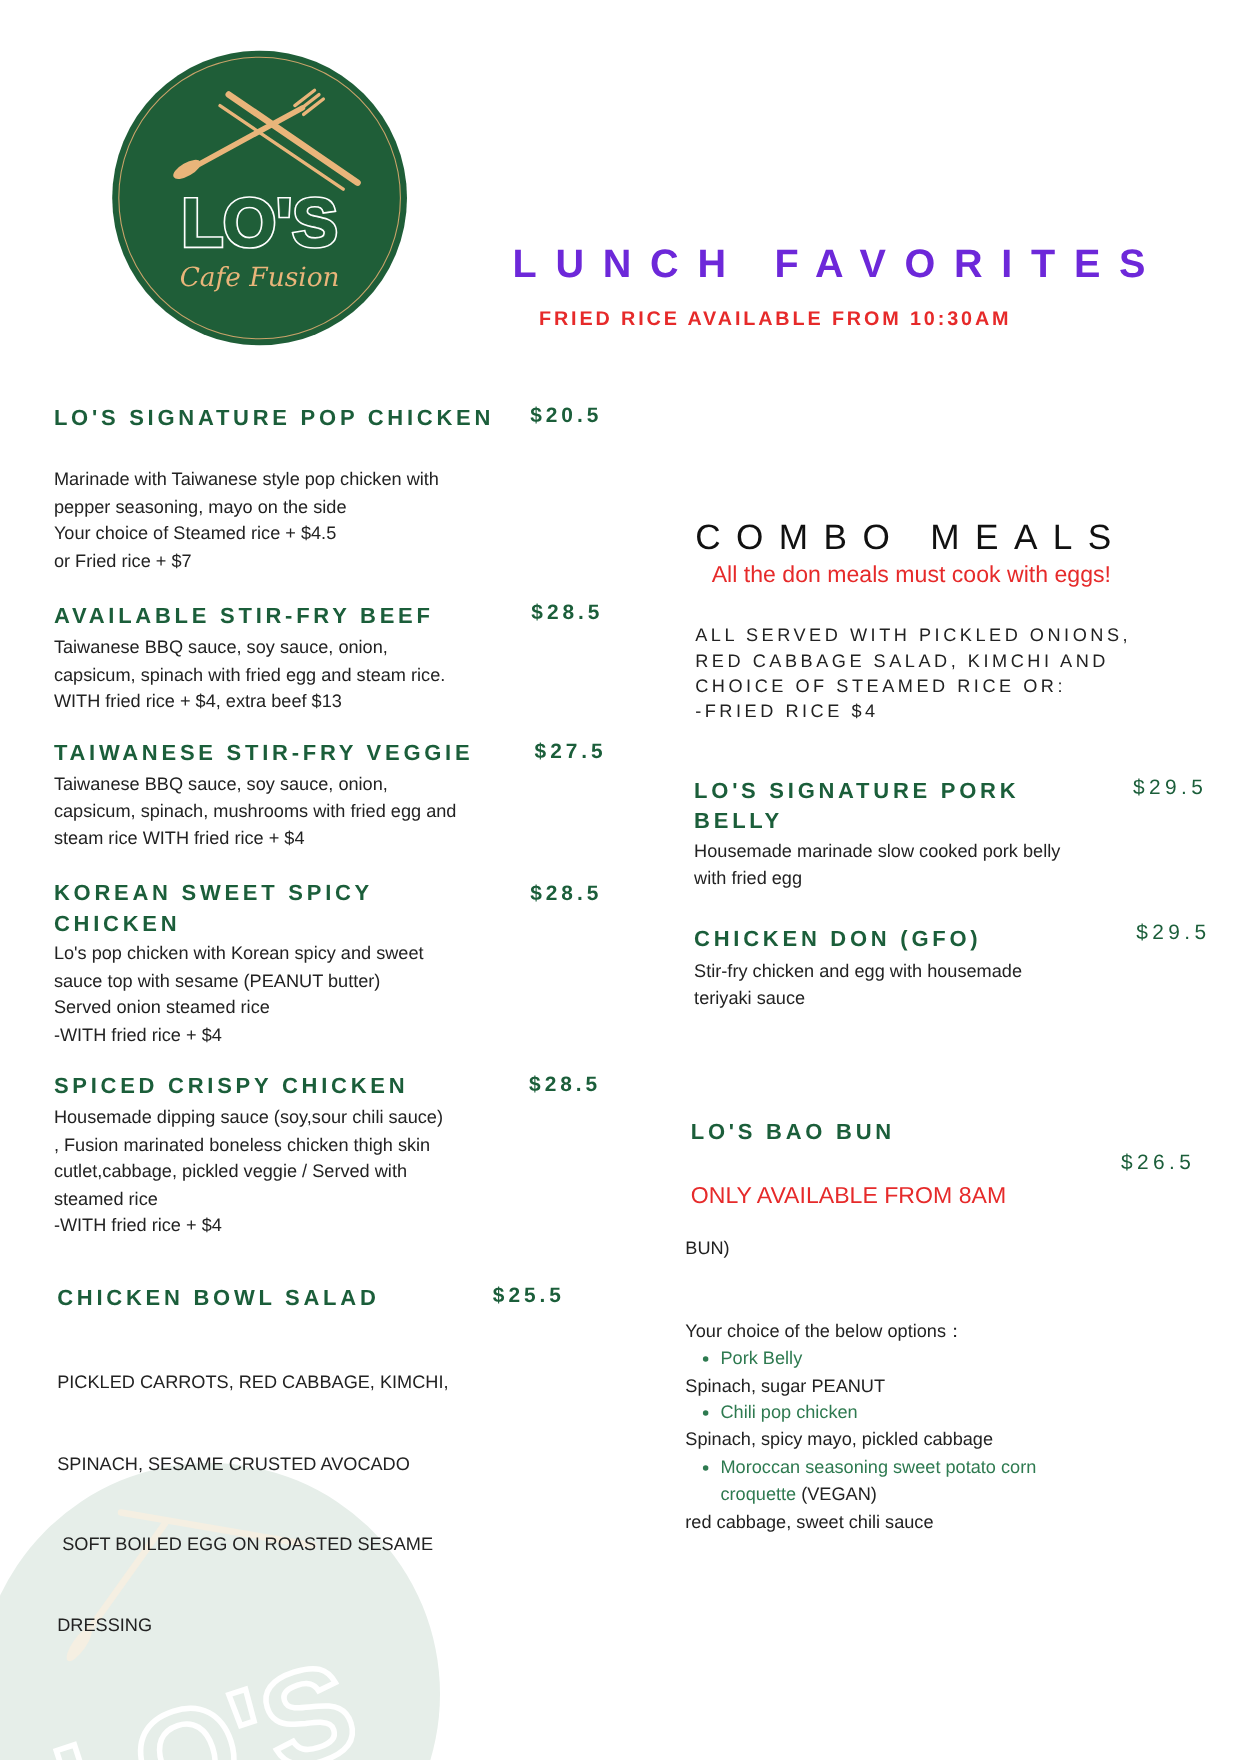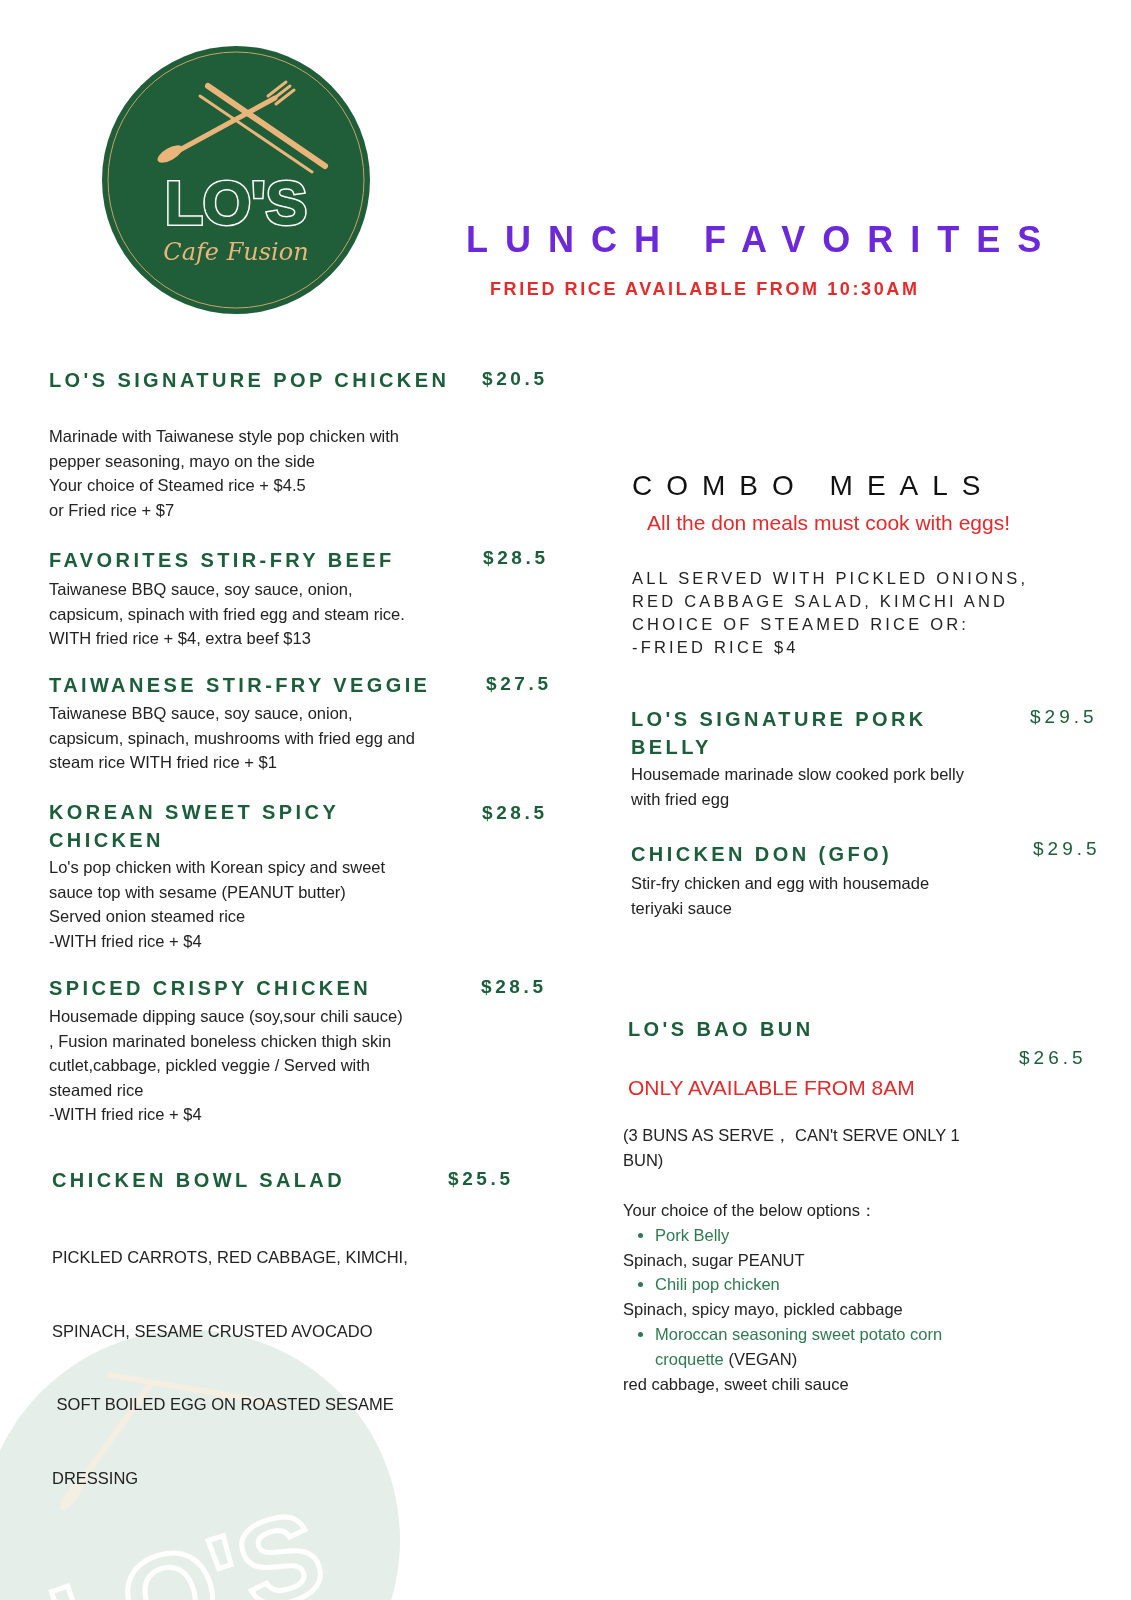--- a/index.html
+++ b/index.html
@@ -6,21 +6,21 @@
   body { width: 1131px; height: 1600px; position: relative; overflow: hidden; font-family: "Liberation Sans", sans-serif; color: #222; }
   .abs { position: absolute; }
   .logo { left: 100px; top: 46px; width: 272px; height: 268px; }
   .watermark { left: -20px; top: 1330px; width: 420px; height: 420px; opacity: 1; }
   .title { left: 466px; top: 219px; font-size: 36px; font-weight: 700; letter-spacing: 17px; color: #6d28d9; white-space: nowrap; }
   .subtitle { left: 490px; top: 279px; font-size: 18px; font-weight: 700; letter-spacing: 2.6px; color: #e62a2a; white-space: nowrap; }
   .item-name { font-size: 20px; font-weight: 700; letter-spacing: 3.4px; color: #1b5e3a; line-height: 28px; }
   .item-price { font-size: 19px; font-weight: 700; letter-spacing: 3.6px; color: #1b5e3a; white-space: nowrap; }
   .item-price.light { font-weight: 400; letter-spacing: 4px; }
   .desc { font-size: 16.5px; line-height: 24.5px; color: #222; }
-  .combo-title { left: 632px; top: 470px; font-size: 28px; letter-spacing: 14px; color: #111; white-space: nowrap; font-weight: 400; }
+  .combo-title { left: 632px; top: 470px; font-size: 32px; letter-spacing: 14px; color: #111; white-space: nowrap; font-weight: 400; }
   .combo-note { left: 647px; top: 511px; font-size: 21px; color: #e62a2a; white-space: nowrap; }
   .combo-served { left: 632px; top: 567px; font-size: 16.5px; letter-spacing: 3.2px; line-height: 23px; color: #222; width: 460px; }
   .red-note { font-size: 21px; color: #e62a2a; white-space: nowrap; }
   ul.opts { margin: 0; padding-left: 32px; list-style: disc; }
   ul.opts li { color: #2e7a50; font-size: 16.5px; line-height: 25px; }
   ul.opts li span.plain { color: #222; }
 </style>
 </head>
 <body>
 
@@ -52,34 +52,34 @@
 
 <div class="abs item-name" style="left:49px; top:366px; white-space:nowrap;">LO'S SIGNATURE POP CHICKEN</div>
 <div class="abs item-price" style="left:482px; top:368px;">$20.5</div>
 <div class="abs desc" style="left:49px; top:424px;">
   <div>Marinade with Taiwanese style pop chicken with</div>
   <div>pepper seasoning, mayo on the side</div>
   <div>Your choice of Steamed rice + $4.5</div>
   <div>or Fried rice + $7</div>
 </div>
 
-<div class="abs item-name" style="left:49px; top:546px; white-space:nowrap;">FAVORITES STIR-FRY BEEF</div>
+<div class="abs item-name" style="left:49px; top:546px; white-space:nowrap;">AVAILABLE STIR-FRY BEEF</div>
 <div class="abs item-price" style="left:483px; top:547px;">$28.5</div>
 <div class="abs desc" style="left:49px; top:577px;">
   <div>Taiwanese BBQ sauce, soy sauce, onion,</div>
   <div>capsicum, spinach with fried egg and steam rice.</div>
   <div>WITH fried rice + $4, extra beef $13</div>
 </div>
 
 <div class="abs item-name" style="left:49px; top:671px; white-space:nowrap;">TAIWANESE STIR-FRY VEGGIE</div>
 <div class="abs item-price" style="left:486px; top:673px;">$27.5</div>
 <div class="abs desc" style="left:49px; top:701px;">
   <div>Taiwanese BBQ sauce, soy sauce, onion,</div>
   <div>capsicum, spinach, mushrooms with fried egg and</div>
-  <div>steam rice WITH fried rice + $1</div>
+  <div>steam rice WITH fried rice + $4</div>
 </div>
 
 <div class="abs item-name" style="left:49px; top:798px;">
   <div>KOREAN SWEET SPICY</div>
   <div>CHICKEN</div>
 </div>
 <div class="abs item-price" style="left:482px; top:802px;">$28.5</div>
 <div class="abs desc" style="left:49px; top:855px;">
   <div>Lo's pop chicken with Korean spicy and sweet</div>
   <div>sauce top with sesame (PEANUT butter)</div>
@@ -129,21 +129,20 @@
 <div class="abs item-price light" style="left:1033px; top:838px;">$29.5</div>
 <div class="abs desc" style="left:631px; top:871px;">
   <div>Stir-fry chicken and egg with housemade</div>
   <div>teriyaki sauce</div>
 </div>
 
 <div class="abs item-name" style="left:628px; top:998px; white-space:nowrap;margin-top:17px;">LO'S BAO BUN</div>
 <div class="abs item-price light" style="left:1019px; top:1047px;">$26.5</div>
 <div class="abs red-note" style="left:628px; top:1076px;">ONLY AVAILABLE FROM 8AM</div>
 <div class="abs desc" style="left:623px; top:1123px;">
-  <div>(3 BUNS AS SERVE， CAN't SERVE ONLY 1</div>
   <div>BUN)</div>
 </div>
 <div class="abs desc" style="left:623px; top:1198px; width:420px;">
   <div>Your choice of the below options：</div>
   <ul class="opts">
     <li>Pork Belly</li>
   </ul>
   <div>Spinach, sugar PEANUT</div>
   <ul class="opts">
     <li>Chili pop chicken</li>

